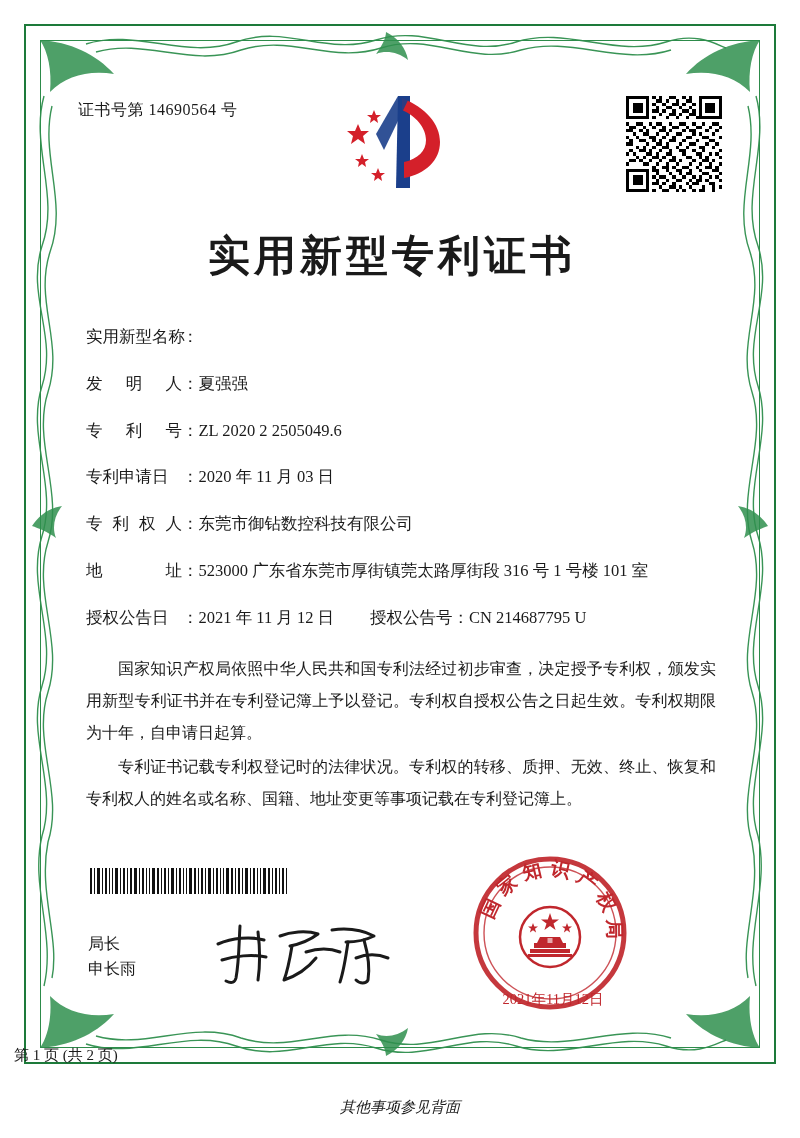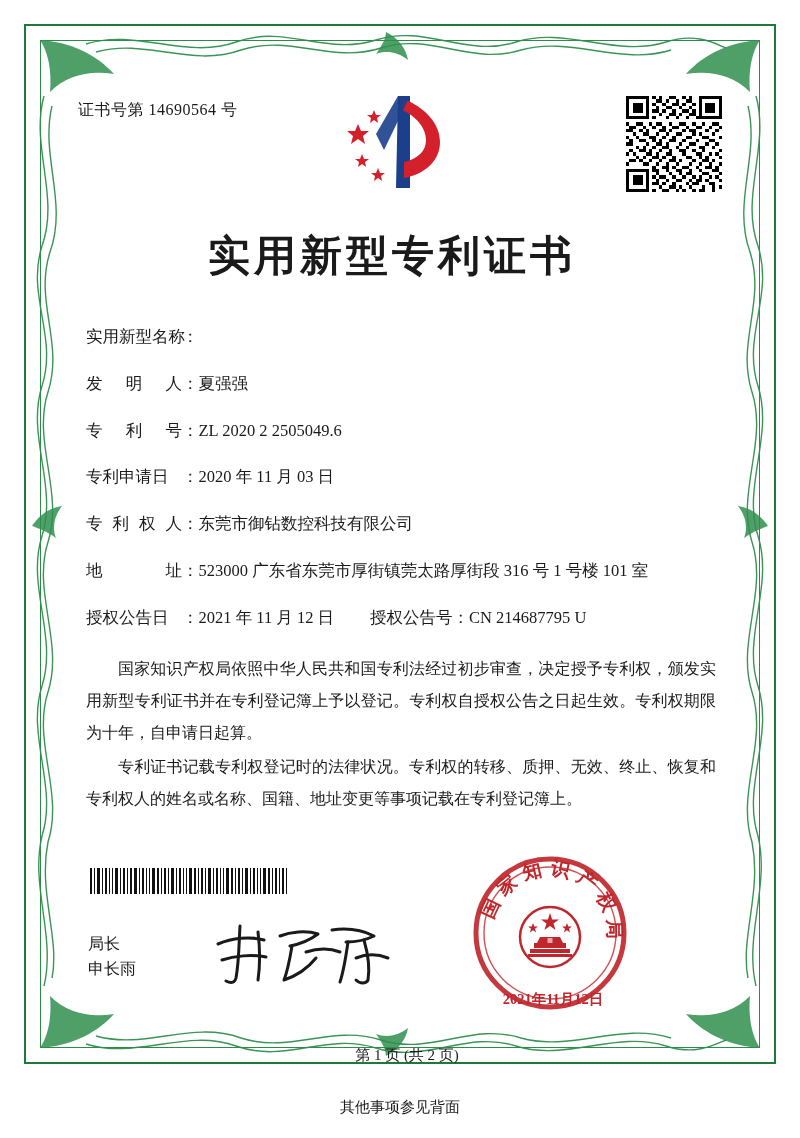--- a/index.html
+++ b/index.html
@@ -154,35 +154,34 @@
     width: 160px; height: 160px;
   }
   .seal-date {
     position: absolute;
     left: 478px; top: 990px;
     width: 150px;
     text-align: center;
     font-size: 14.5px;
     color: #c0272d;
     white-space: nowrap;
-    font-weight: bold;
   }
 
   
   .page-num {
     position: absolute;
     left: 14px; right: 0; top: 1046px;
-    text-align: center;
     font-size: 15px;
   }
   .footnote {
     position: absolute;
     left: 0; right: 0; top: 1098px;
     text-align: center;
     font-size: 15px;
+    font-style: italic;
   }
 </style>
 </head>
 <body>
 
 <div class="page">
 
   <div class="border-outer"></div>
   <div class="border-inner"></div>
 

